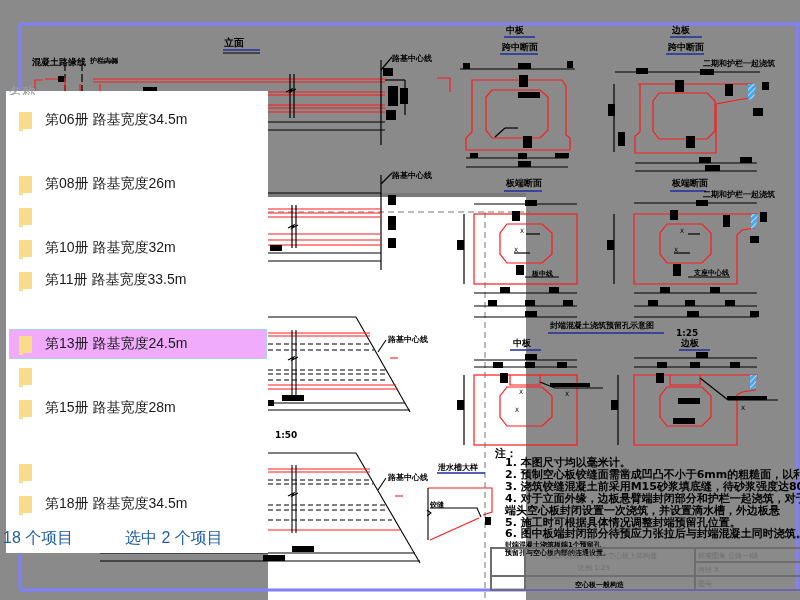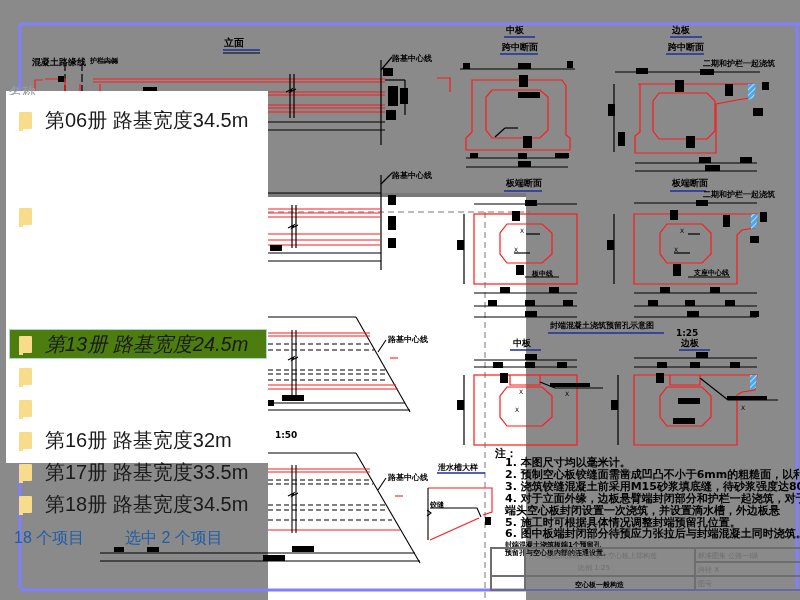--- a/index.html
+++ b/index.html
@@ -1,24 +1,24 @@
 <!DOCTYPE html>
 <html><head>
 <meta charset="utf-8">
 <style>
   html, body { margin:0; padding:0; }
   body { width:800px; height:600px; position:relative; overflow:hidden; background:#8a8a8a; font-family:"DejaVu Sans", sans-serif; }
   #cad { position:absolute; left:0; top:0; width:800px; height:600px; }
-  .panel { position:absolute; left:6px; top:91px; width:262px; height:372px; background:#ffffff; }
+  .panel { position:absolute; left:6px; top:91px; width:262px; height:462px; background:#ffffff; }
   .panel-header { position:absolute; left:2px; top:-8px; font-size:14px; color:#9aa0a8; height:12px; overflow:hidden; line-height:18px; }
   .row { position:absolute; left:3px; width:258px; height:30px; display:flex; align-items:center; box-sizing:border-box; border:1px solid transparent; }
-  .row.selected { background:#4d7c0f; border:1px solid #a9d3ec;font-style:italic; }
+  .row.selected { background:#f0abfc; border:1px solid #a9d3ec; }
   .folder { width:13px; height:17px; margin-left:9px; margin-right:13px; background:#f8dc8c; position:relative; border-radius:1px; }
   .folder::after { content:""; position:absolute; left:0; bottom:-2px; width:4px; height:3px; background:#f8dc8c; }
-  .row-label { font-family:"Liberation Sans", "DejaVu Sans", sans-serif; font-size:20px; color:#1a1a1a; white-space:nowrap; }
+  .row-label { font-family:"Liberation Sans", "DejaVu Sans", sans-serif; font-size:14px; color:#1a1a1a; white-space:nowrap; }
   .status { position:absolute; top:528px; font-size:16px; color:#1f5ea8; font-family:"Liberation Sans", "DejaVu Sans", sans-serif; }
 </style>
 </head>
 <body>
 
 <svg id="cad" viewBox="0 0 800 600" xmlns="http://www.w3.org/2000/svg">
   <defs>
     <pattern id="hatch" width="4" height="4" patternUnits="userSpaceOnUse" patternTransform="rotate(45)">
       <rect width="4" height="4" fill="#4aa8e8"></rect>
       <line x1="0" y1="0" x2="0" y2="4" stroke="#ffffff" stroke-width="1.2"></line>
@@ -341,41 +341,49 @@
   <rect x="526" y="197" width="274" height="403" fill="#8a8a8a" opacity="0.0"></rect>
 </svg>
 
 <div class="panel">
   <div class="panel-header">名称</div>
 
   <div class="row" style="top:14px">
       <span class="folder"></span>
       <span class="row-label">第06册 路基宽度34.5m</span>
     </div>
+  <div class="row" style="top:78px">
+      <span class="folder"></span>
+      <span class="row-label">第08册 路基宽度26m</span>
+    </div>
   <div class="row" style="top:110px">
       <span class="folder"></span>
     </div>
+  <div class="row" style="top:142px">
+      <span class="folder"></span>
+      <span class="row-label">第10册 路基宽度32m</span>
+    </div>
+  <div class="row" style="top:174px">
+      <span class="folder"></span>
+      <span class="row-label">第11册 路基宽度33.5m</span>
+    </div>
   <div class="row selected" style="top:238px">
       <span class="folder"></span>
       <span class="row-label">第13册 路基宽度24.5m</span>
     </div>
   <div class="row" style="top:270px">
       <span class="folder"></span>
     </div>
   <div class="row" style="top:302px">
       <span class="folder"></span>
-    </div>
-  <div class="row" style="top:334px">
-      <span class="folder"></span>
-      <span class="row-label">第16册 路基宽度32m</span>
+      <span class="row-label">第15册 路基宽度28m</span>
     </div>
   <div class="row" style="top:366px">
       <span class="folder"></span>
-      <span class="row-label">第17册 路基宽度33.5m</span>
     </div>
   <div class="row" style="top:398px">
       <span class="folder"></span>
       <span class="row-label">第18册 路基宽度34.5m</span>
     </div>
 </div>
 
-<div class="status" style="left:14px">18 个项目</div>
+<div class="status" style="left:3px">18 个项目</div>
 <div class="status" style="left:125px">选中 2 个项目</div>
 
 </body></html>

